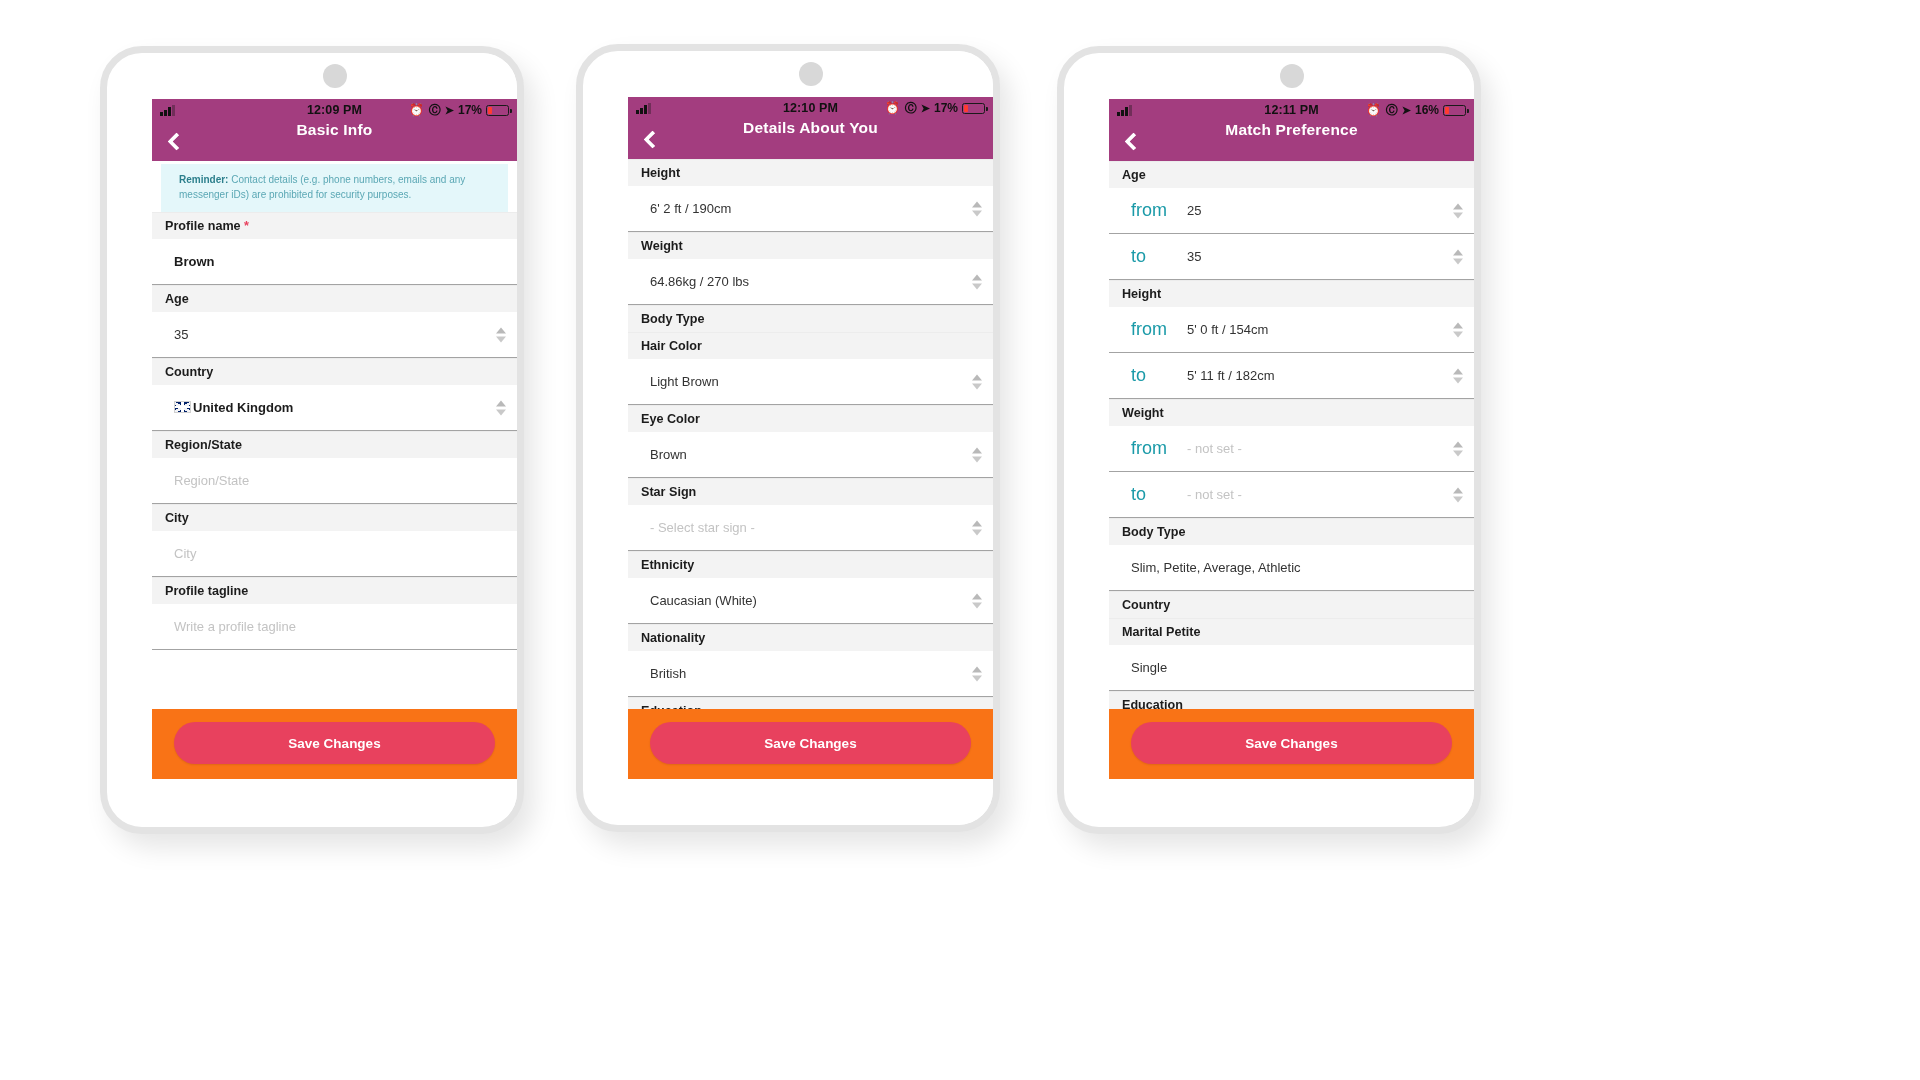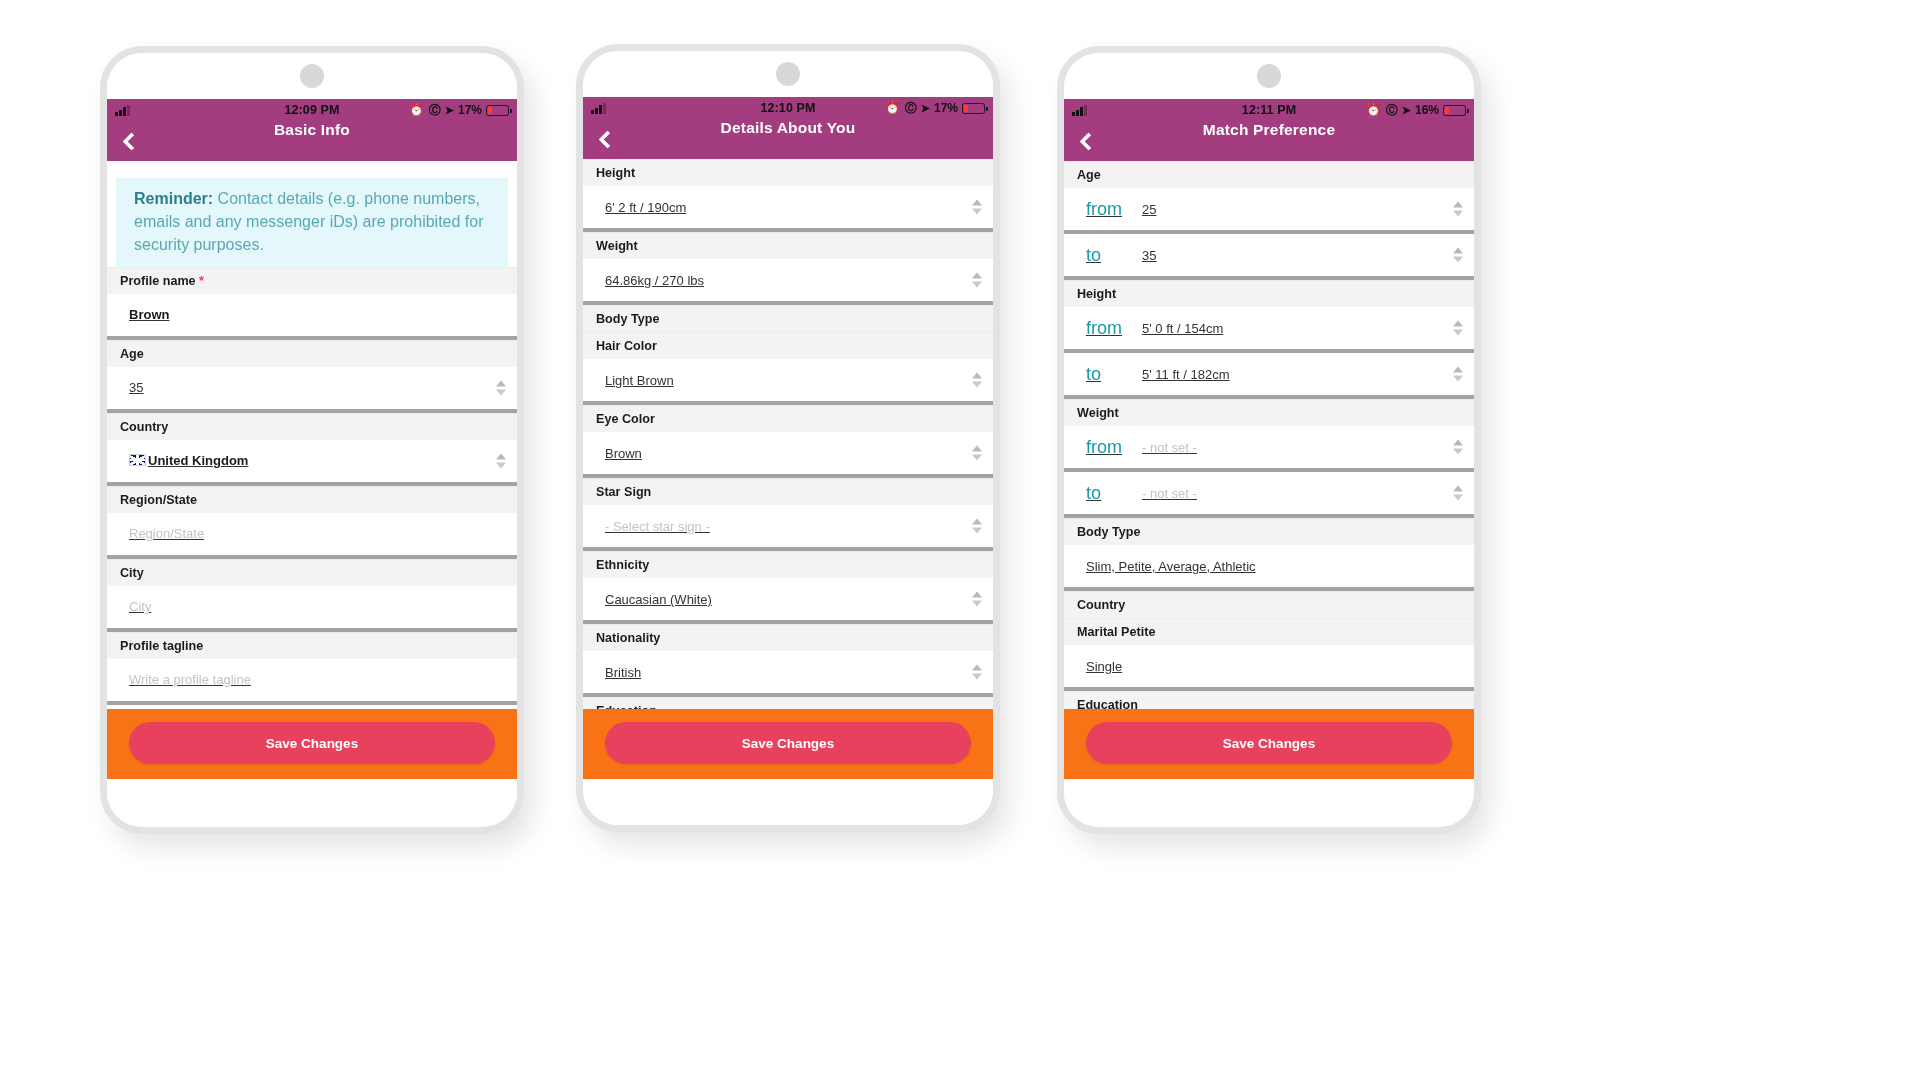--- a/index.html
+++ b/index.html
@@ -9,20 +9,21 @@
   .stage { position:relative; width:1920px; height:1080px; }
 
   
   .phone {
     position:absolute;
     border:7px solid #e3e3e3;
     border-radius:42px;
     background:#ffffff;
     box-shadow: 10px 14px 26px rgba(0,0,0,0.10);
     overflow:hidden;
+    padding-left:45px;
   }
   .phone-top {
     height:46px; background:#fff; position:relative;
   }
   .speaker {
     position:absolute; left:50%; top:50%;
     transform:translate(-50%,-50%);
     width:24px; height:24px; border-radius:50%;
     background:#d8d8d8;
   }
@@ -88,45 +89,44 @@
   .nav-title {
     position:absolute; left:0; right:0; text-align:center;
     color:#ffffff; font-size:15.5px; font-weight:bold;
     pointer-events:none; letter-spacing:0.2px;
   }
 
   
   .content { position:relative; background:#fff; overflow:hidden; }
 
   .notice {
-    margin:17px 9px 0 9px;
+    margin:3px 9px 0 9px;
     background:#e4f7fa;
     padding:9px 11px 10px 18px;
-    font-size:16px; line-height:1.45;
+    font-size:10px; line-height:1.45;
     color:#5aa7b4;
   }
   .notice b { color:#2c7f8c; font-weight:bold; }
 
   .sec-label {
     background:#f3f3f3;
     padding:6px 10px 6px 13px;
     font-size:12.6px; font-weight:bold; color:#1c1c1c;
     border-top:1px solid #ececec;
   }
   .req { color:#e8415e; font-weight:bold; }
 
   .field {
     background:#ffffff;
     min-height:46px;
     display:flex; align-items:center;
     padding:0 10px 0 22px;
     font-size:13px; color:#333;
     position:relative;
-    border-bottom:4px solid #a3a3a3;
-    text-decoration:underline;
+    border-bottom:1px solid #a3a3a3;
   }
   .field .val { flex:1; }
   .field .ph { color:#c3c3c3; }
   .flag {
     display:inline-block; width:17px; height:12px;
     margin-right:2px; vertical-align:-1px;
     position:relative; overflow:hidden;
     background:#012169; border:0.5px solid #d0d0d0;
   }
   .flag::before{

